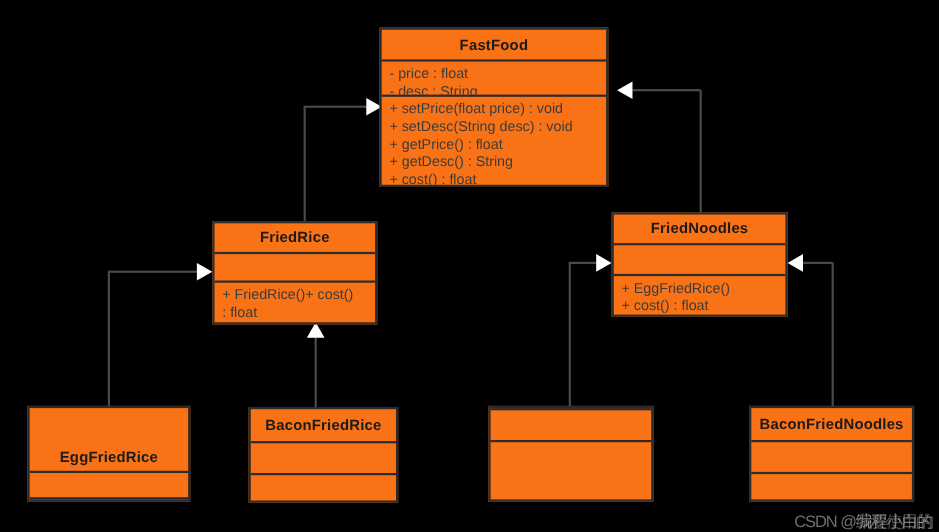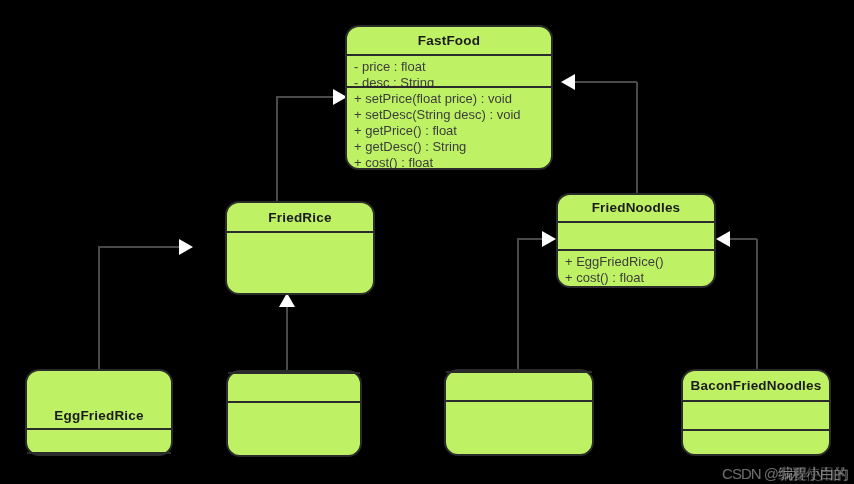--- a/index.html
+++ b/index.html
@@ -12,23 +12,23 @@
     position: relative;
     width: 854px;
     height: 484px;
     background: #000000;
     overflow: hidden;
   }
 
   
   .uml-class {
     position: absolute;
-    background: #bef264;
+    background: #f97316;
     border: 2px solid #2b2b2b;
-    border-radius: 14px;
+    border-radius: 0;
     display: flex;
     flex-direction: column;
     z-index: 5;
   }
   .uml-title {
     font-weight: bold;
     font-size: 13.5px;
     color: #1b1b1b;
     text-align: center;
     letter-spacing: 0.2px;
@@ -139,39 +139,42 @@
     <div class="uml-title" style="height:29px;">FastFood</div>
     <div class="uml-compartment" style="height:34px;">- price : float
 - desc : String</div>
     <div class="uml-compartment grow">+ setPrice(float price) : void
 + setDesc(String desc) : void
 + getPrice() : float
 + getDesc() : String
 + cost() : float</div>
   </div>
 
-  <div class="uml-class" style="left:193px; top:201px; width:150px; height:94px;margin-left:32px;">
+  <div class="uml-class" style="left:193px; top:201px; width:150px; height:94px;">
     <div class="uml-title" style="height:28px;">FriedRice</div>
     <div class="uml-compartment empty" style="height:28px;"></div>
+    <div class="uml-compartment grow">+ FriedRice()+ cost()
+: float</div>
   </div>
 
   <div class="uml-class" style="left:556px; top:193px; width:160px; height:95px;">
     <div class="uml-title" style="height:29px;">FriedNoodles</div>
     <div class="uml-compartment empty" style="height:31px;"></div>
     <div class="uml-compartment grow">+ EggFriedRice()
 + cost() : float</div>
   </div>
 
   <div class="uml-class" style="left:25px; top:369px; width:148px; height:87px;">
     <div class="uml-title" style="height:29px;margin-top:33px;">EggFriedRice</div>
     <div class="uml-compartment empty" style="height:29px;"></div>
     <div class="uml-compartment empty grow"></div>
   </div>
 
   <div class="uml-class" style="left:226px; top:370px; width:136px; height:87px;">
+    <div class="uml-title" style="height:29px;">BaconFriedRice</div>
     <div class="uml-compartment empty" style="height:29px;"></div>
     <div class="uml-compartment empty grow"></div>
   </div>
 
   <div class="uml-class" style="left:444px; top:369px; width:150px; height:87px;">
     <div class="uml-compartment empty" style="height:29px;"></div>
     <div class="uml-compartment empty grow"></div>
   </div>
 
   <div class="uml-class" style="left:681px; top:369px; width:150px; height:87px;">

